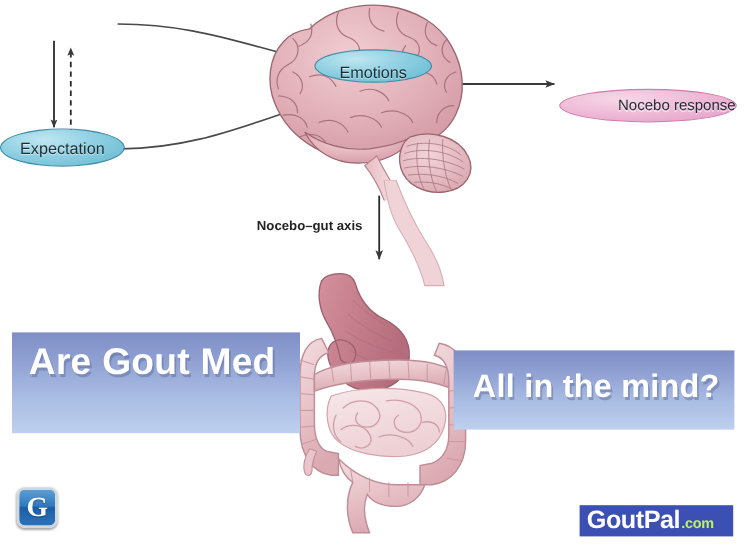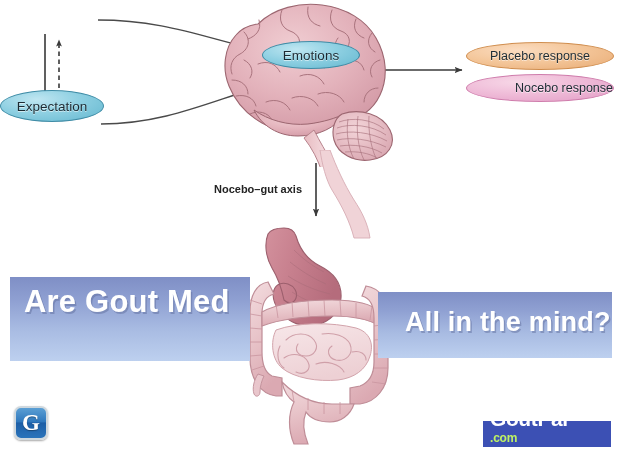--- a/index.html
+++ b/index.html
@@ -79,23 +79,22 @@
     font-family: "Liberation Serif", serif;
     text-shadow: 0 1px 1px rgba(0,0,0,0.35);
   }
 
   
   .goutpal {
     box-sizing: border-box;
     background: #3c50b4;
     display: flex;
     align-items: baseline;
-    justify-content: flex-end;
+    justify-content: flex-start;
     padding: 1px 6px 2px 6px;
-    flex-direction: column;
   }
   .goutpal .gp-main {
     color: #ffffff;
     font-weight: bold;
     font-size: 21px;
     letter-spacing: -0.4px;
   }
   .goutpal .gp-com {
     color: #bef264;
     font-weight: bold;
@@ -199,32 +198,29 @@
 
     <path fill="url(#stemGrad)" stroke="#b7838c" stroke-width="1" d="M118,128 C124,140 130,150 136,160 C140,166 142,170 142,170
          L126,170 C122,158 116,146 108,136 Z"></path>
   </svg>
 
   <svg class="abs" style="left:318px;top:150px;" width="60" height="90" viewBox="0 0 60 90">
     <path fill="#f0d3d7" stroke="#d7adb4" stroke-width="0.9" d="M12,0 C18,16 26,34 36,50 C44,62 50,74 52,88 L36,88 C32,72 24,56 14,40 C8,30 4,14 2,0 Z"></path>
   </svg>
 
 
-  <div class="abs node node-blue" style="left:0px;top:90px;width:104px;height:32px;font-size:13.5px;">
+  <div class="abs node node-blue" style="left:0px;top:107px;width:104px;height:32px;font-size:13.5px;">
     <span>Expectation</span>
   </div>
 
-  <div class="abs node node-blue" style="left:262px;top:41px;width:98px;height:28px;font-size:13.5px;">
+  <div class="abs node node-blue" style="left:262px;top:41px;width:98px;height:28px;font-size:13.5px;align-items:flex-end;">
     <span>Emotions</span>
   </div>
 
 
-  <div class="abs node node-orange" style="left:466px;top:42px;width:148px;height:28px;font-size:12.5px;">
-    <span>Placebo response</span>
-  </div>
 
   <div class="abs node node-pink" style="left:466px;top:74px;width:148px;height:28px;font-size:12.5px;">
     <span>Nocebo response</span>
   </div>
 
   <div class="abs axis-label" style="left:214px;top:183px;">Nocebo–gut axis</div>
 
   <svg class="abs" style="left:246px;top:226px;" width="160" height="222" viewBox="0 0 160 222">
     <defs>
       <linearGradient id="stomachGrad" x1="0" y1="0" x2="1" y2="0.4">
@@ -306,21 +302,21 @@
     </g>
 
     <path fill="#e9c6cc" stroke="#c08f99" stroke-width="0.9" d="M12,148 C8,154 6,162 8,168 C10,172 14,170 14,166 C14,160 16,154 18,150 Z"></path>
   </svg>
 
   <div class="abs banner" style="left:10px;top:277px;width:240px;height:84px;">
     <div class="banner-text" style="font-size:31px;padding:9px 13px 0 14px;">Are Gout Med</div>
   </div>
 
   <div class="abs banner" style="left:378px;top:292px;width:234px;height:66px;">
-    <div class="banner-text" style="font-size:27px;padding:17px 0 0 27px;">All in the mind?</div>
+    <div class="banner-text" style="font-size:27px;padding:17px 0 0 16px;">All in the mind?</div>
   </div>
 
   <div class="abs g-badge" style="left:14px;top:406px;width:34px;height:34px;">
     <span>G</span>
   </div>
 
   <div class="abs goutpal" style="left:483px;top:421px;width:128px;height:26px;">
     <span class="gp-main">GoutPal</span>
     <span class="gp-com">.com</span>
   </div>

